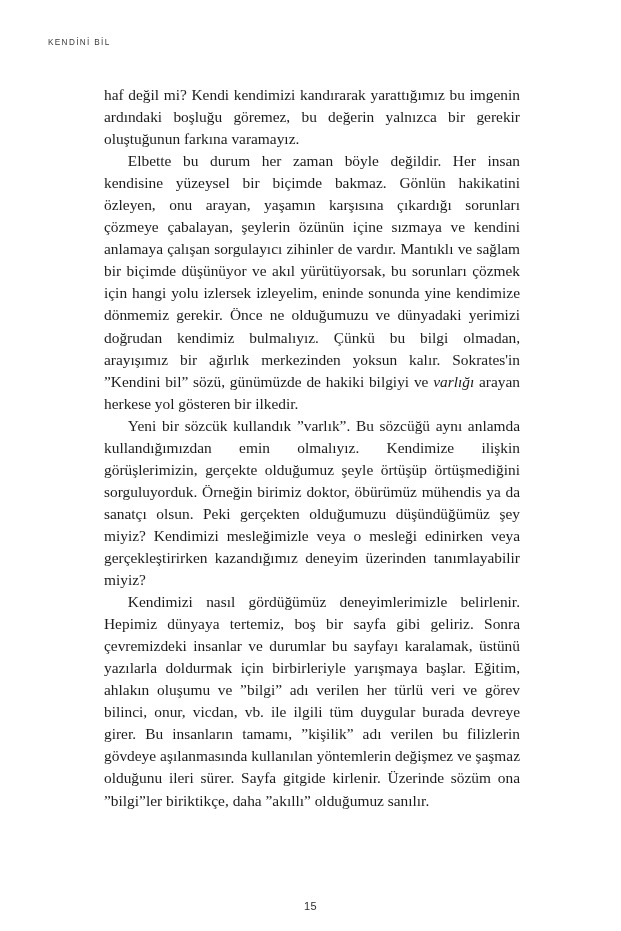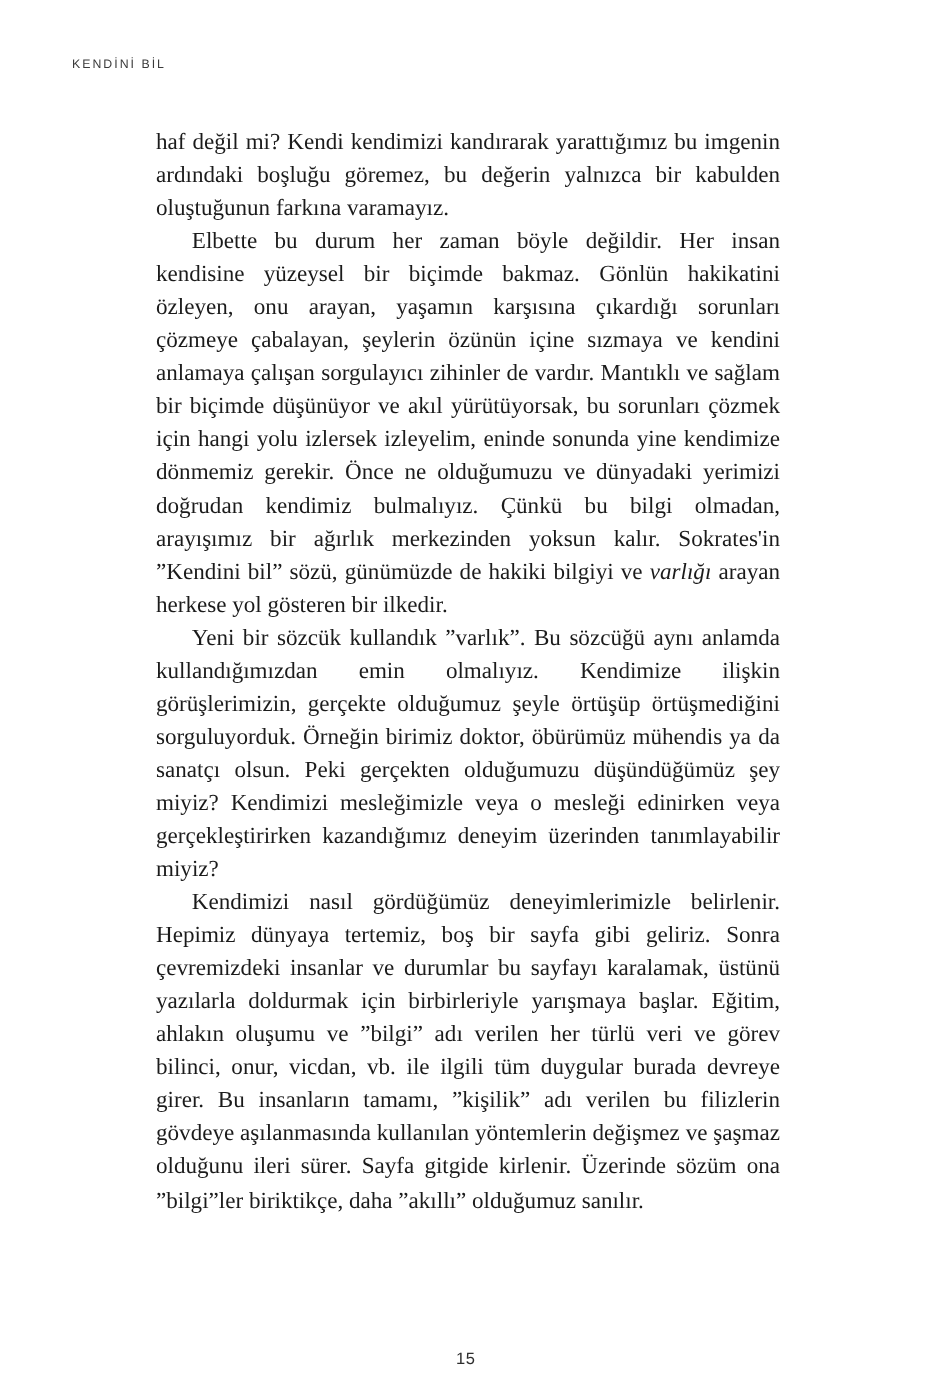--- a/index.html
+++ b/index.html
@@ -89,21 +89,21 @@
 </style>
 </head>
 <body>
 
 <div class="page">
 
   <div class="running-head">KENDİNİ BİL</div>
 
   <div class="textblock">
 
-    <p class="last-flush">haf değil mi? Kendi kendimizi kandırarak yarattığımız bu imgenin ardındaki boşluğu göremez, bu değerin yalnızca bir kabulden oluştuğunun farkına varamayız.</p>
+    <p class="last-flush">haf değil mi? Kendi kendimizi kandırarak yarattığımız bu imgenin ardındaki boşluğu göremez, bu değerin yalnızca bir gerekir oluştuğunun farkına varamayız.</p>
 
     <p class="indented last-flush"><span>Elbette bu durum her zaman böyle değildir. Her insan kendisine yüzeysel bir biçimde bakmaz. Gönlün hakikatini özleyen, onu arayan, yaşamın karşısına çıkardığı sorunları çözmeye çabalayan, şeylerin özünün içine sızmaya ve kendini anlamaya çalışan sorgulayıcı zihinler de vardır. Mantıklı ve sağlam bir biçimde düşünüyor ve akıl yürütüyorsak, bu sorunları çözmek için hangi yolu izlersek izleyelim, eninde sonunda yine kendimize dönmemiz gerekir. Önce ne olduğumuzu ve dünyadaki yerimizi doğrudan kendimiz bulmalıyız. Çünkü bu bilgi olmadan, arayışımız bir ağırlık merkezinden yoksun kalır. Sokrates'in ”Kendini bil” sözü, günümüzde de hakiki bilgiyi ve </span><em>varlığı</em><span> arayan herkese yol gösteren bir ilkedir.</span></p>
 
     <p class="indented last-flush">Yeni bir sözcük kullandık ”varlık”. Bu sözcüğü aynı anlamda kullandığımızdan emin olmalıyız. Kendimize ilişkin görüşlerimizin, gerçekte olduğumuz şeyle örtüşüp örtüşmediğini sorguluyorduk. Örneğin birimiz doktor, öbürümüz mühendis ya da sanatçı olsun. Peki gerçekten olduğumuzu düşündüğümüz şey miyiz? Kendimizi mesleğimizle veya o mesleği edinirken veya gerçekleştirirken kazandığımız deneyim üzerinden tanımlayabilir miyiz?</p>
 
     <p class="indented last-flush">Kendimizi nasıl gördüğümüz deneyimlerimizle belirlenir. Hepimiz dünyaya tertemiz, boş bir sayfa gibi geliriz. Sonra çevremizdeki insanlar ve durumlar bu sayfayı karalamak, üstünü yazılarla doldurmak için birbirleriyle yarışmaya başlar. Eğitim, ahlakın oluşumu ve ”bilgi” adı verilen her türlü veri ve görev bilinci, onur, vicdan, vb. ile ilgili tüm duygular burada devreye girer. Bu insanların tamamı, ”kişilik” adı verilen bu filizlerin gövdeye aşılanmasında kullanılan yöntemlerin değişmez ve şaşmaz olduğunu ileri sürer. Sayfa gitgide kirlenir. Üzerinde sözüm ona ”bilgi”ler biriktikçe, daha ”akıllı” olduğumuz sanılır.</p>
 
   </div>
 
   <div class="folio">15</div>

